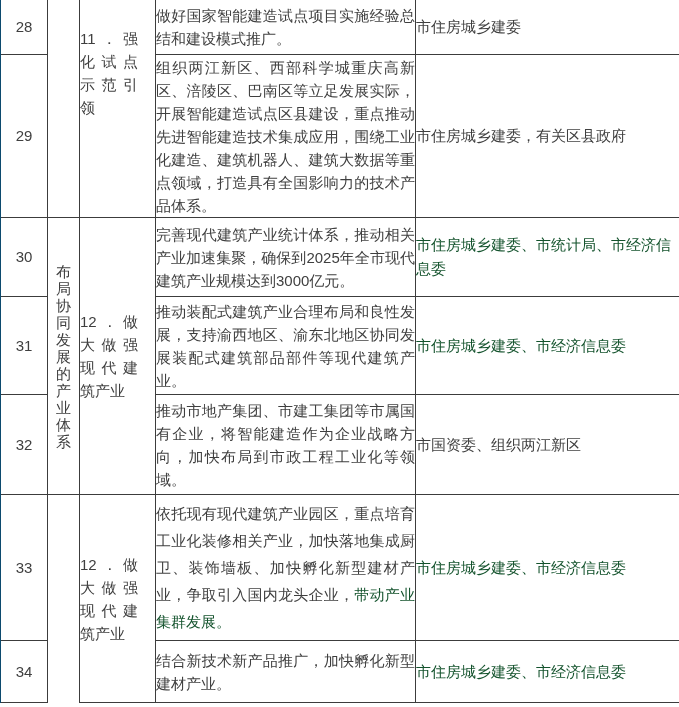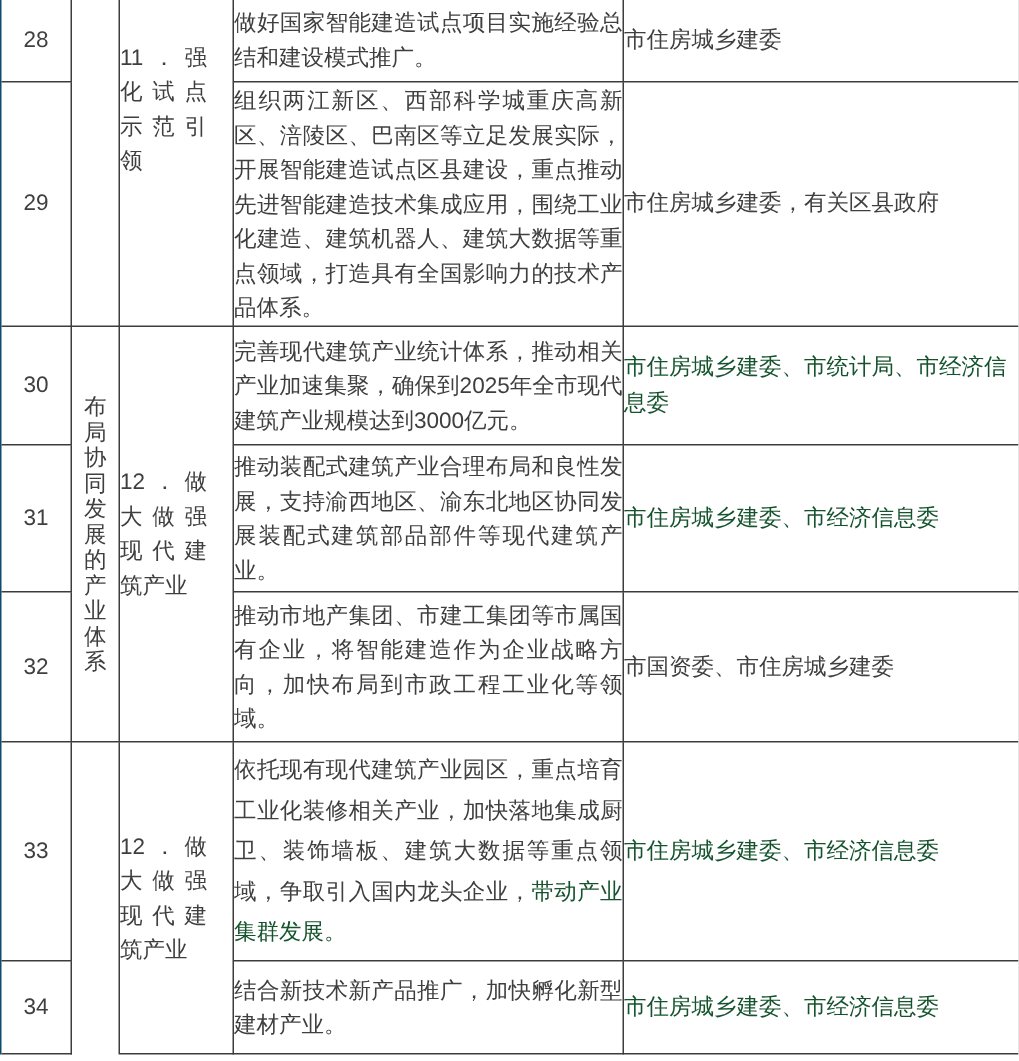--- a/index.html
+++ b/index.html
@@ -121,30 +121,30 @@
 
       <tr style="height:98px;">
         <td class="num">31</td>
         <td class="desc">推动装配式建筑产业合理布局和良性发展，支持渝西地区、渝东北地区协同发展装配式建筑部品部件等现代建筑产业。</td>
         <td class="dept teal">市住房城乡建委、市经济信息委</td>
       </tr>
 
       <tr style="height:100px;">
         <td class="num">32</td>
         <td class="desc">推动市地产集团、市建工集团等市属国有企业，将智能建造作为企业战略方向，加快布局到市政工程工业化等领域。</td>
-        <td class="dept">市国资委、市住房城乡建委</td>
+        <td class="dept">市国资委、组织两江新区</td>
       </tr>
 
       <tr style="height:146px;">
         <td class="num">33</td>
         <td class="cat open-bottom" rowspan="2"></td>
         <td class="task" rowspan="2">
           <span class="ttext">12．做大做强现代建筑产业</span>
         </td>
-        <td class="desc tall"><span>依托现有现代建筑产业园区，重点培育工业化装修相关产业，加快落地集成厨卫、装饰墙板、建筑大数据等重点领域，争取引入国内龙头企业，</span><span class="teal">带动产业集群发展。</span></td>
+        <td class="desc tall"><span>依托现有现代建筑产业园区，重点培育工业化装修相关产业，加快落地集成厨卫、装饰墙板、加快孵化新型建材产业，争取引入国内龙头企业，</span><span class="teal">带动产业集群发展。</span></td>
         <td class="dept teal">市住房城乡建委、市经济信息委</td>
       </tr>
 
       <tr style="height:62px;">
         <td class="num">34</td>
         <td class="desc">结合新技术新产品推广，加快孵化新型建材产业。</td>
         <td class="dept teal">市住房城乡建委、市经济信息委</td>
       </tr>
     </tbody>
   </table>

